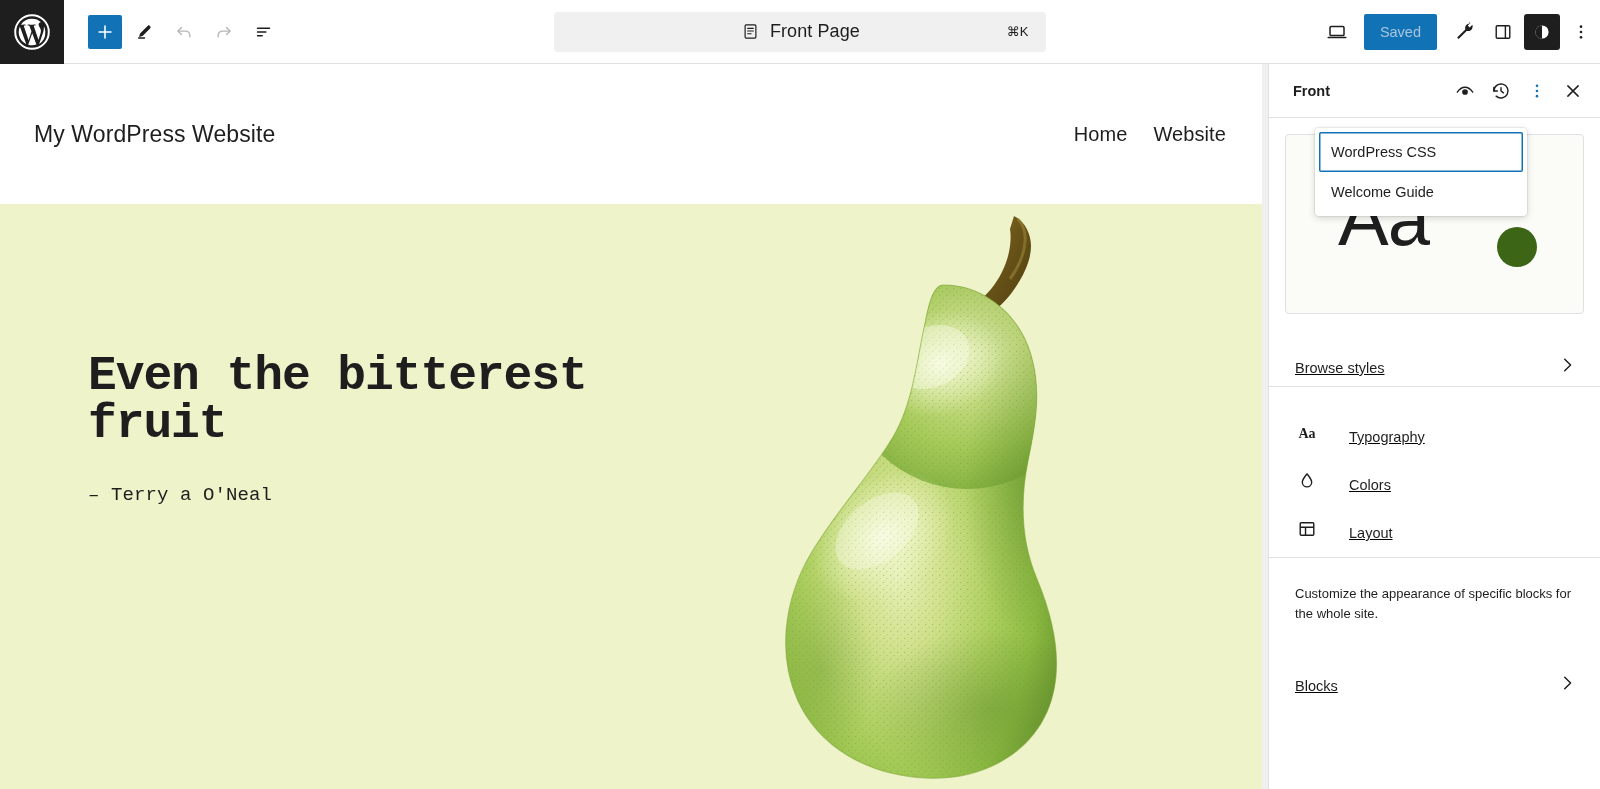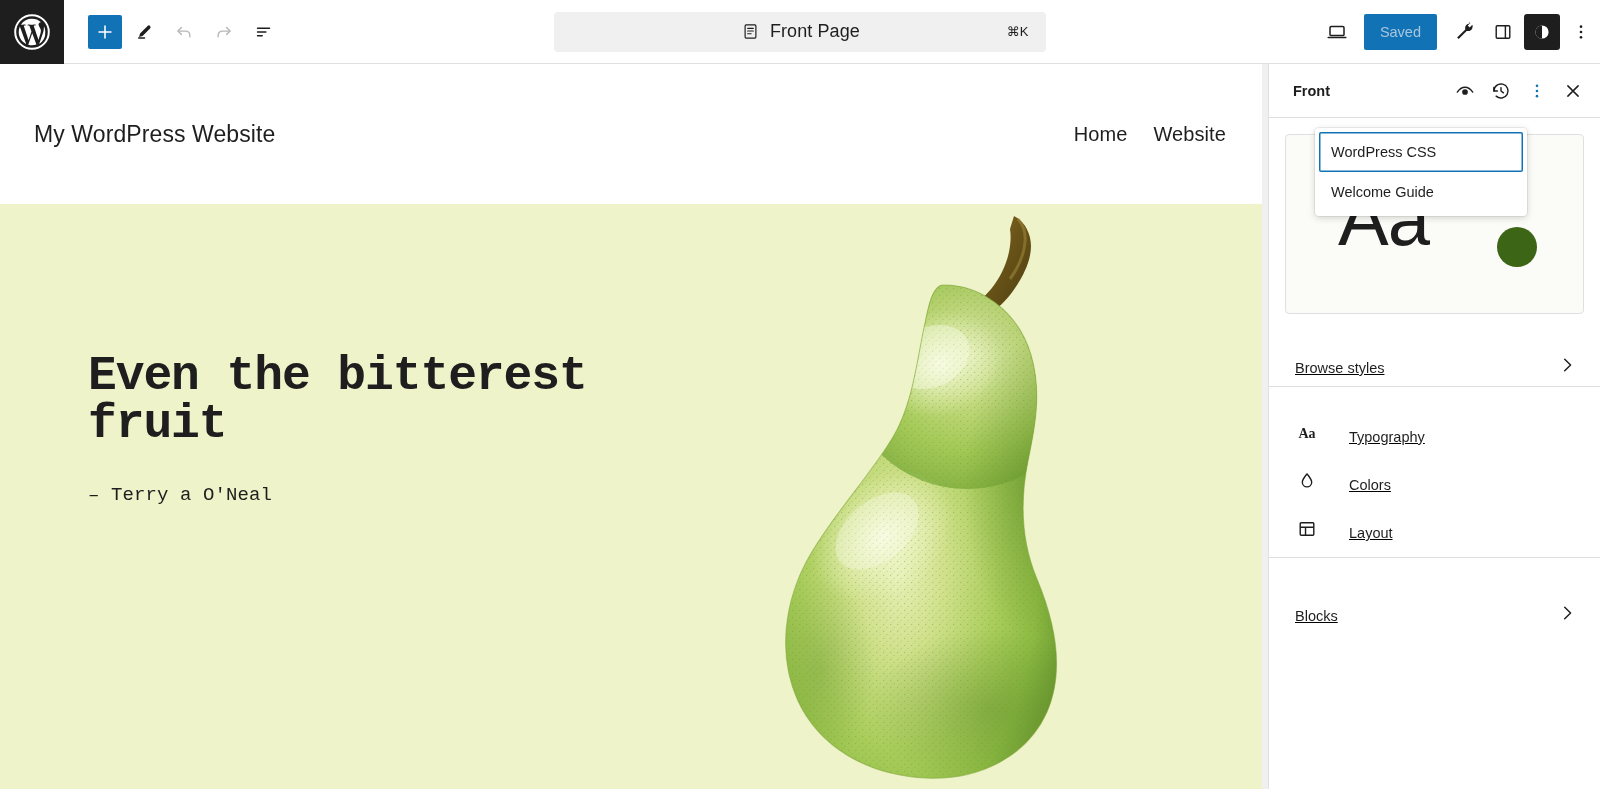--- a/index.html
+++ b/index.html
@@ -417,20 +417,21 @@
         <svg width="22" height="22" viewBox="0 0 24 24" fill="none">
           <rect x="4.6" y="5.2" width="14.8" height="13.6" rx="1" stroke="#1e1e1e" stroke-width="1.55"></rect>
           <path d="M4.8 10h14.4M10.4 10.2v8.5" stroke="#1e1e1e" stroke-width="1.55"></path>
         </svg>
       </span>
       <span class="label">Layout</span>
     </div>
 
     <div class="sb-sep" style="margin-top:16px;"></div>
 
+    <div class="sb-block-desc">Customize the appearance of specific blocks for the whole site.</div>
 
     <div class="sb-row" style="margin-top:18px;">
       <span class="label">Blocks</span>
       <span class="ricon">
         <svg width="22" height="22" viewBox="0 0 24 24" fill="none">
           <path d="M9.5 5.8l6.4 6.2-6.4 6.2" stroke="#1e1e1e" stroke-width="1.6" stroke-linecap="round" stroke-linejoin="round"></path>
         </svg>
       </span>
     </div>
   </div>

